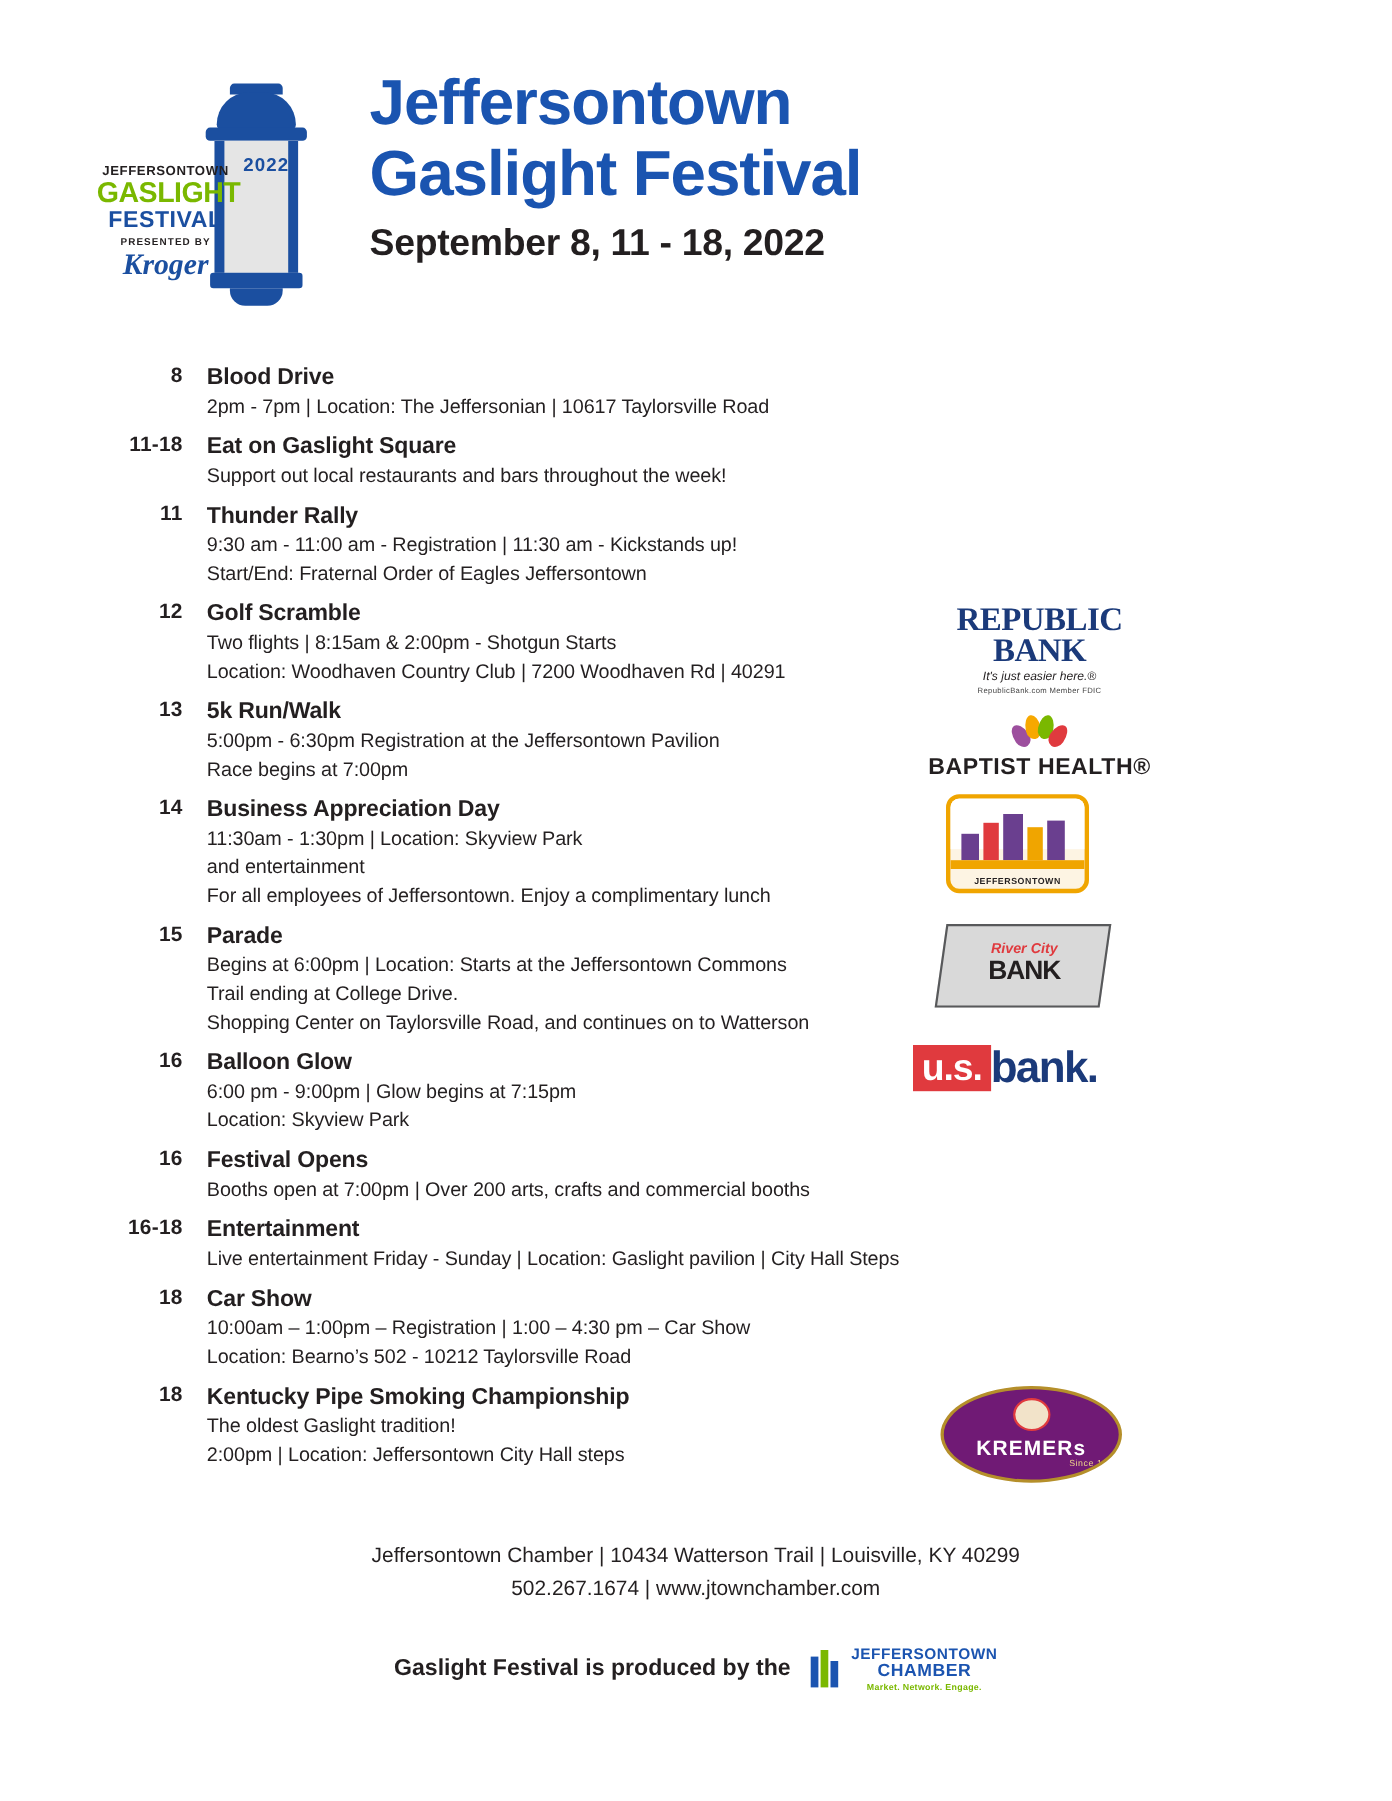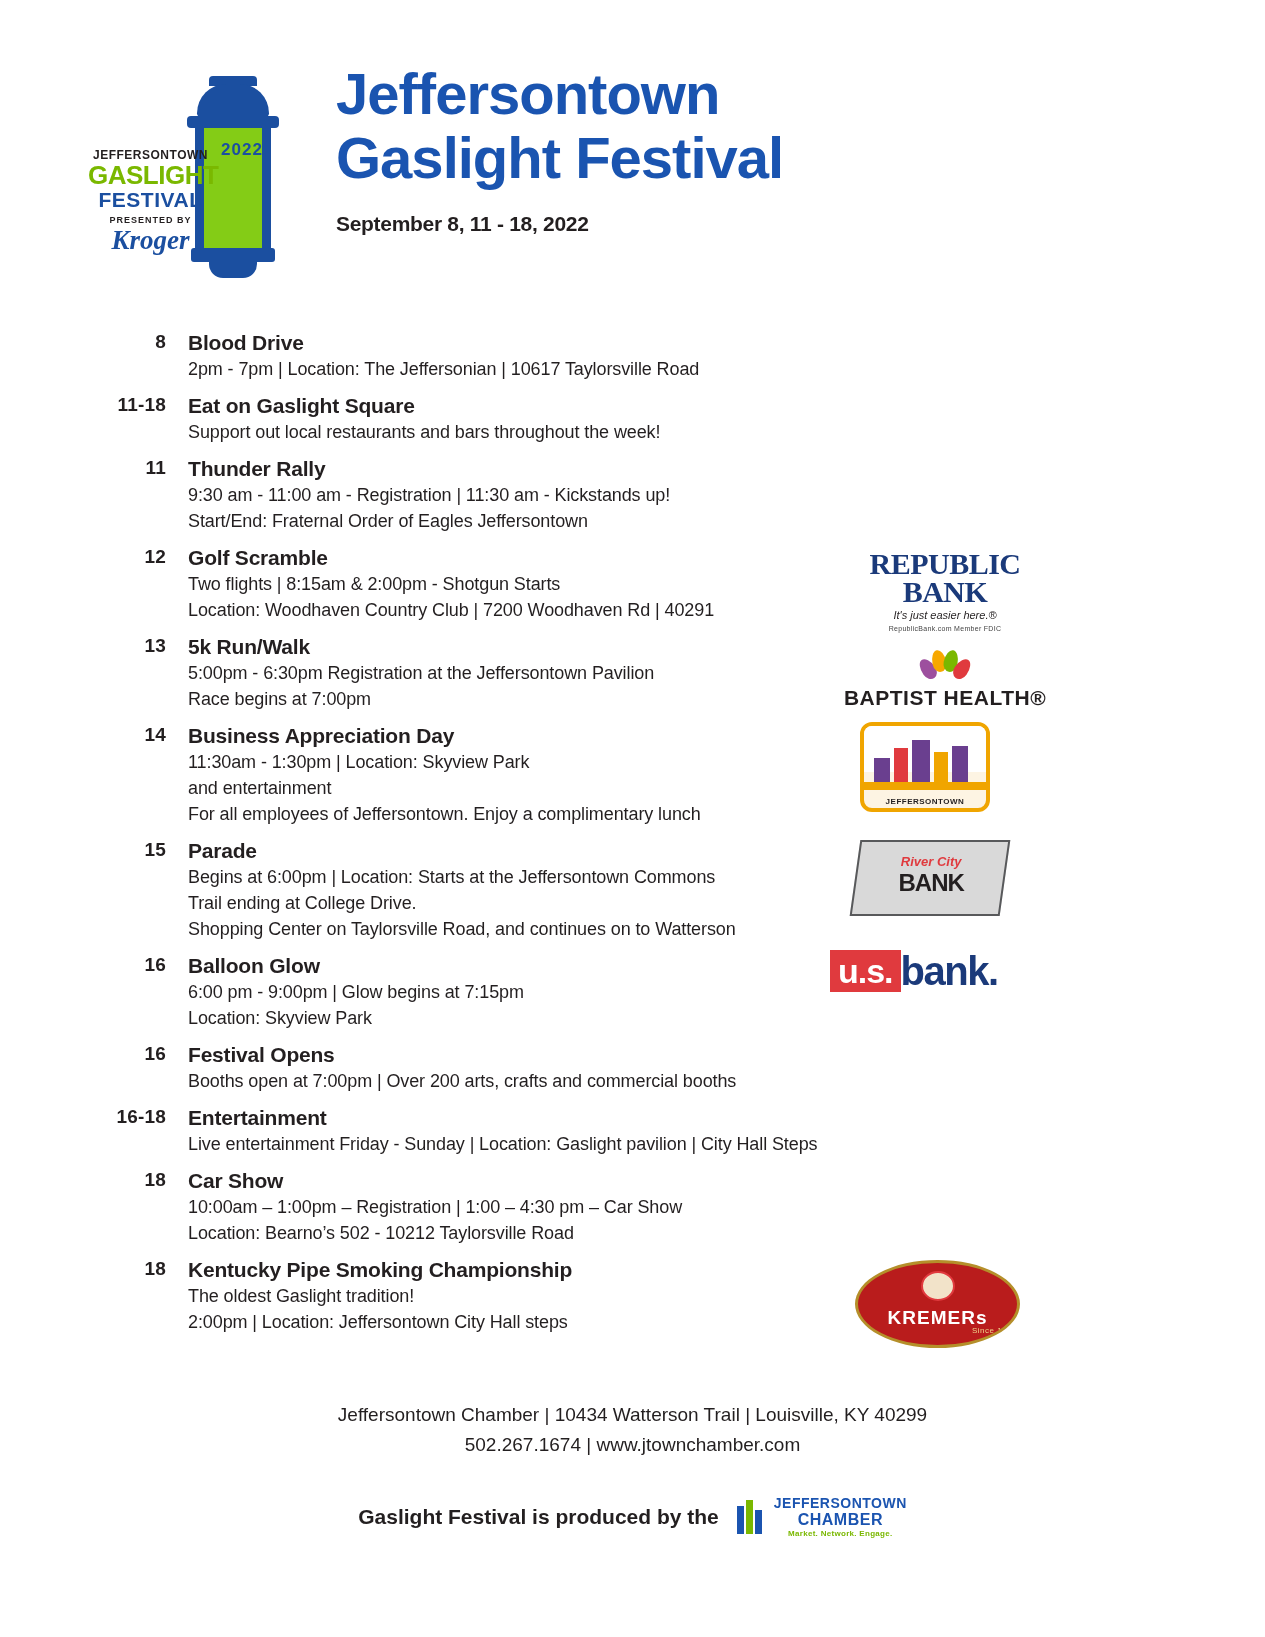--- a/index.html
+++ b/index.html
@@ -65,21 +65,21 @@
     height: 12px;
     background: #1b4fa0;
     border-radius: 4px;
   }
   .lantern-body {
     position: absolute;
     left: 12px;
     top: 60px;
     width: 76px;
     height: 120px;
-    background: #84cc16;
+    background: #e5e5e5;
     border-left: 9px solid #1b4fa0;
     border-right: 9px solid #1b4fa0;
   }
   .lantern-year {
     position: absolute;
     left: 0;
     top: 0;
     width: 76px;
     height: 120px;
     color: #1b4fa0;
@@ -158,22 +158,22 @@
     width: 840px;
   }
   .title-line {
     font-size: 58px;
     font-weight: bold;
     color: #1a54b0;
     line-height: 64px;
     letter-spacing: -1px;
   }
   .subtitle {
-    margin-top: 22px;
-    font-size: 21px;
+    margin-top: 12px;
+    font-size: 34px;
     font-weight: bold;
     color: #231f20;
     letter-spacing: -0.3px;
   }
 
   
   .schedule {
     position: absolute;
     left: 88px;
     top: 330px;
@@ -325,21 +325,21 @@
     letter-spacing: -1.5px;
     line-height: 42px;
     vertical-align: middle;
   }
 
   .sp-kremers { left: 35px; top: 710px; width: 165px; height: 88px; }
   .kr-oval {
     width: 165px;
     height: 88px;
     border-radius: 50%;
-    background: #b91c1c;
+    background: #701a75;
     border: 3px solid #b58f2a;
     position: relative;
     overflow: hidden;
   }
   .kr-face {
     position: absolute;
     left: 50%;
     transform: translateX(-50%);
     top: 8px;
     width: 34px;

